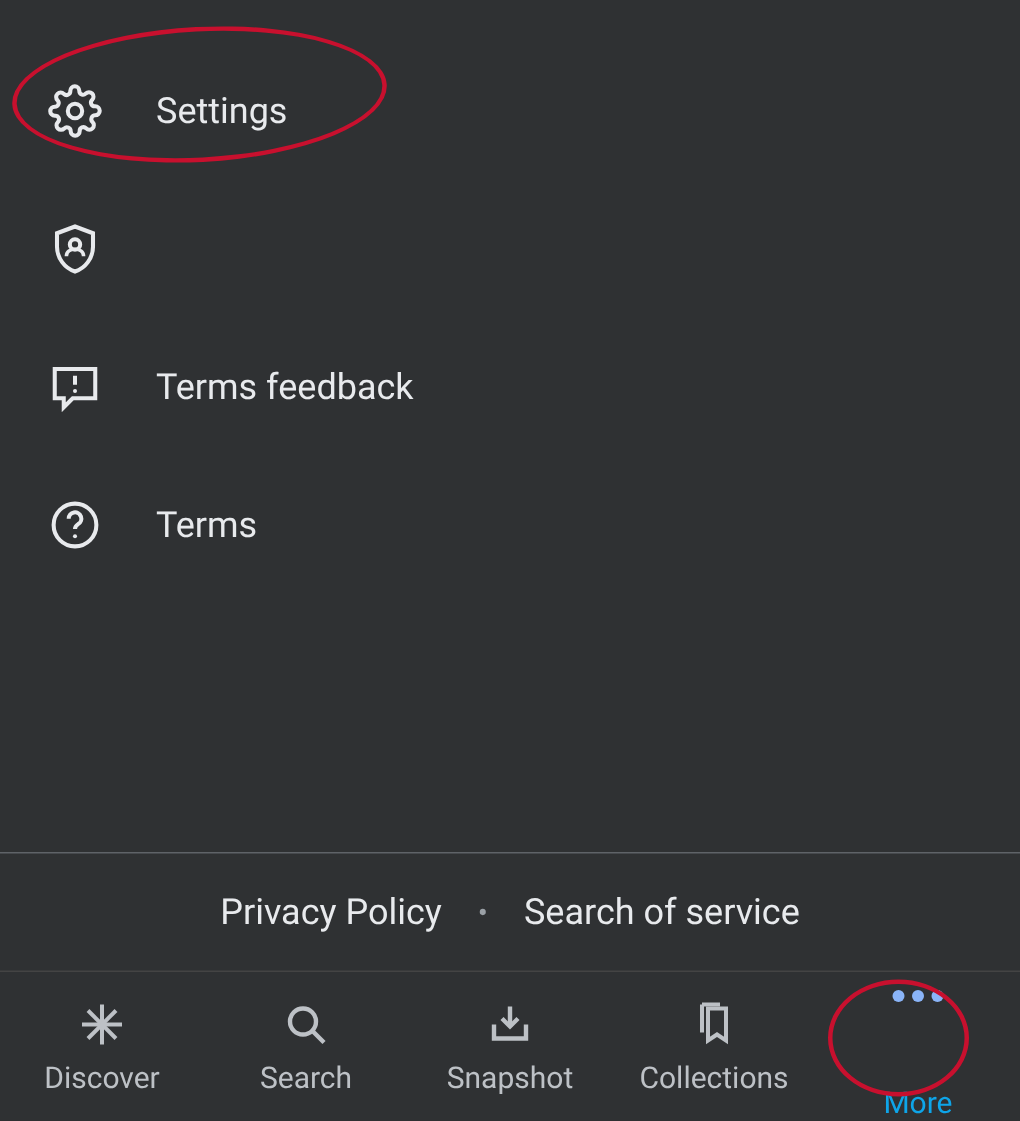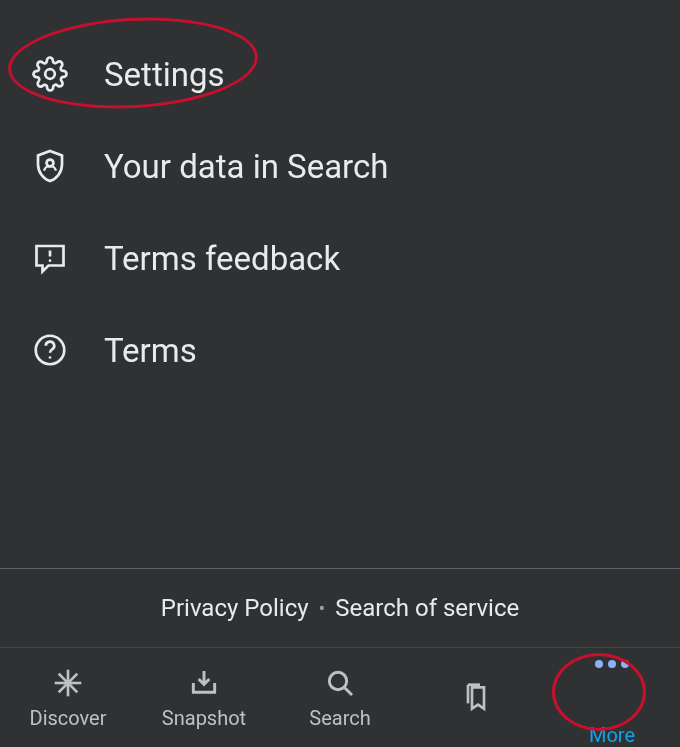--- a/index.html
+++ b/index.html
@@ -30,36 +30,36 @@
       width: 36px;
       height: 36px;
       flex: 0 0 36px;
       display: flex;
       align-items: center;
       justify-content: center;
       color: #e8eaed;
     }
     .menu-icon svg { width: 36px; height: 36px; }
     .menu-label {
-      font-size: 33px;
+      font-size: 24px;
       font-weight: 400;
       margin-left: 36px;
       color: #e8eaed;
     }
     .divider {
       height: 1px;
       background: #5f6368;
       width: 100%;
     }
     .footer-links {
       display: flex;
       justify-content: center;
       align-items: center;
       height: 78px;
-      gap: 10px;
+      gap: 24px;
       color: #bdc1c6;
       font-size: 24px;
     }
     .footer-links a { color: #e8eaed; text-decoration: none; cursor: pointer; }
     .dot { color: #9aa0a6; font-size: 20px; }
     .bottom-nav {
       display: flex;
       height: 100px;
       border-top: 1px solid #444;
     }
@@ -124,21 +124,20 @@
   </div>
 
   <div class="menu-item">
     <span class="menu-icon">
       <svg viewBox="0 0 24 24" fill="none" stroke="currentColor" stroke-width="1.8">
         <path d="M12 2 L20 5 v6 c0 5-3.4 9.5-8 11 C7.4 20.5 4 16 4 11 V5 L12 2z"></path>
         <circle cx="12" cy="10" r="2.3"></circle>
         <path d="M8.2 15.2 c0-2 1.8-3.1 3.8-3.1 s3.8 1.1 3.8 3.1" stroke-width="1.6"></path>
       </svg>
     </span>
-    <span class="menu-label">Your data in Search</span>
   </div>
 
   <div class="menu-item">
     <span class="menu-icon">
       <svg viewBox="0 0 24 24" fill="none" stroke="currentColor" stroke-width="1.8">
         <path d="M21 4 H3 v13 h4 v4 l4-4 h10 z"></path>
         <line x1="12" y1="7" x2="12" y2="11"></line>
         <circle cx="12" cy="13.8" r="0.9" fill="currentColor" stroke="none"></circle>
       </svg>
     </span>
@@ -176,46 +175,47 @@
         <line x1="5" y1="5" x2="19" y2="19"></line>
         <line x1="19" y1="5" x2="5" y2="19"></line>
       </svg>
     </span>
     <span class="nav-label">Discover</span>
   </div>
 
   <div class="nav-item">
     <span class="nav-icon">
       <svg viewBox="0 0 24 24" fill="none" stroke="currentColor" stroke-width="2.2">
+        <circle cx="10.5" cy="10.5" r="6.5"></circle>
+        <line x1="15.5" y1="15.5" x2="21" y2="21"></line>
+      </svg>
+    </span>
+    <span class="nav-label">Search</span>
+  </div>
+
+  <div class="nav-item">
+    <span class="nav-icon">
+      <svg viewBox="0 0 24 24" fill="none" stroke="currentColor" stroke-width="2.2">
         <path d="M4 12 v7 h16 v-7"></path>
         <path d="M8 9 l4 4 l4-4"></path>
         <line x1="12" y1="3" x2="12" y2="13"></line>
       </svg>
     </span>
     <span class="nav-label">Snapshot</span>
-  </div>
-
-  <div class="nav-item">
-    <span class="nav-icon">
-      <svg viewBox="0 0 24 24" fill="none" stroke="currentColor" stroke-width="2.2">
-        <circle cx="10.5" cy="10.5" r="6.5"></circle>
-        <line x1="15.5" y1="15.5" x2="21" y2="21"></line>
-      </svg>
-    </span>
-    <span class="nav-label">Search</span>
   </div>
 
   <div class="nav-item">
     <span class="nav-icon">
       <svg viewBox="0 0 24 24" fill="none" stroke="currentColor" stroke-width="2">
         <path d="M9 4 h9 v16 l-4.5-3 L9 20 z"></path>
         <path d="M6 2 h9"></path>
         <path d="M6 2 v14"></path>
       </svg>
     </span>
+    <span class="nav-label">Collections</span>
   </div>
 
   <div class="nav-item active">
     <span class="nav-icon">
       <div class="more-dots">
           <span></span>
           <span></span>
           <span></span>
         </div>
     </span>

